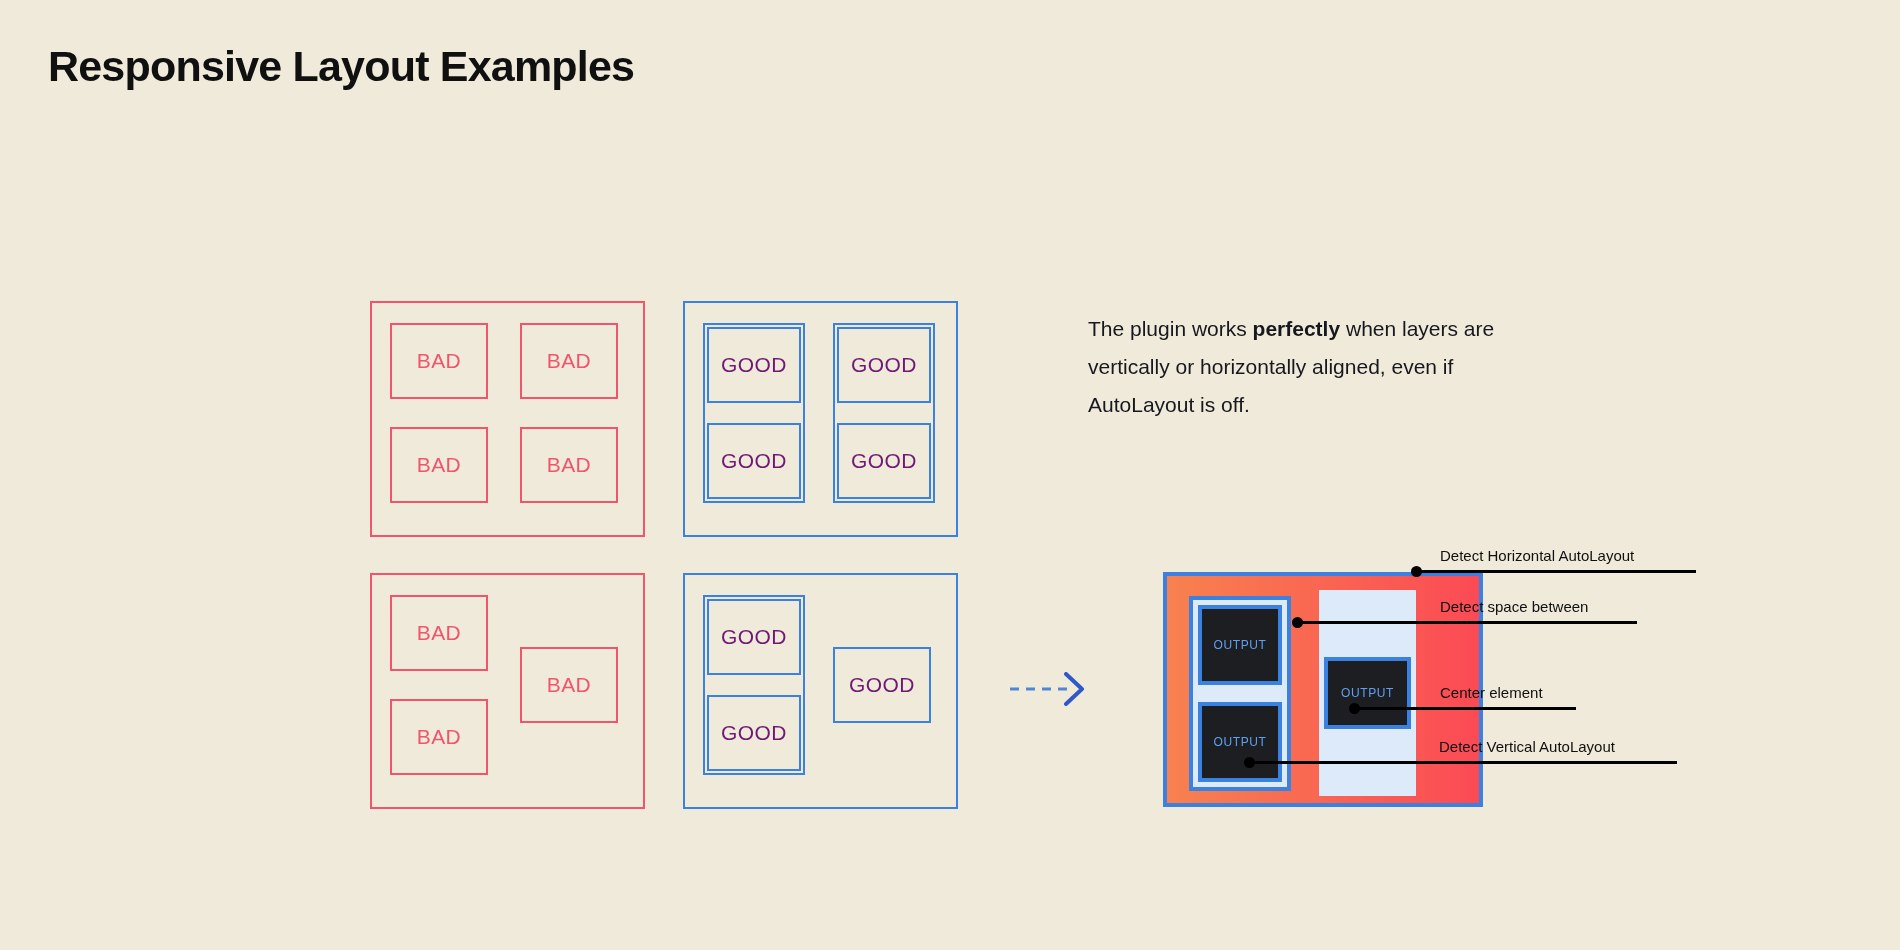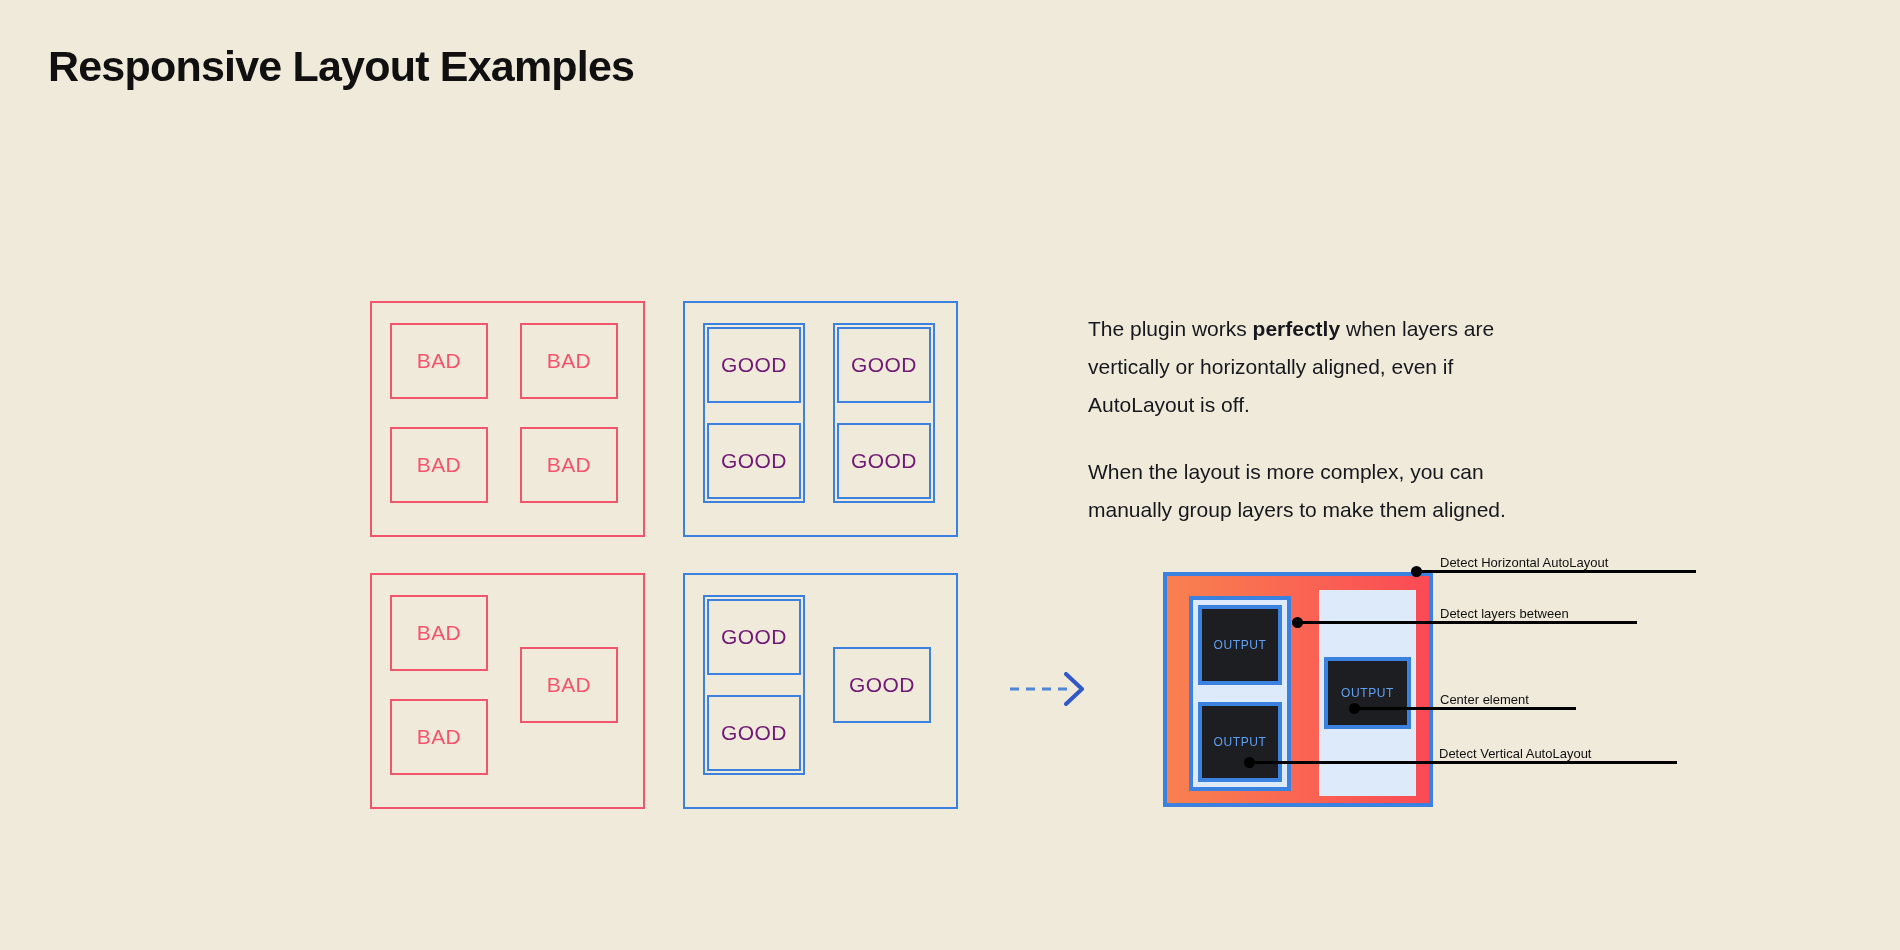--- a/index.html
+++ b/index.html
@@ -81,21 +81,21 @@
     color: #16181D;
   }
   .copy p + p { margin-top: 29px; }
   .copy b { font-weight: bold; }
 
   
   .diagram {
     position: absolute;
     left: 1163px;
     top: 572px;
-    width: 270px;
+    width: 320px;
     height: 235px;
     border: 4px solid #3B82E0;
     background: linear-gradient(90deg, #F8814F 0%, #FB4A55 100%);
   }
 
   
   .dg-left-group {
     position: absolute;
     left: 22px;
     top: 20px;
@@ -145,23 +145,23 @@
   }
   .callout .c-dot {
     position: absolute;
     left: -5px; top: -4px;
     width: 11px; height: 11px;
     border-radius: 50%;
     background: #000;
   }
   .callout .c-label {
     position: absolute;
-    bottom: 0;
+    bottom: 6px;
     left: 24px;
-    font-size: 13px;
+    font-size: 15px;
     color: #101010;
     white-space: nowrap;
   }
 
   #callout-h-autolayout { left: 1416px; top: 570px; }
   #callout-h-autolayout .c-line { width: 280px; }
 
   #callout-space-between { left: 1297px; top: 621px; }
   #callout-space-between .c-line { width: 340px; }
   #callout-space-between .c-label { left: 143px; }
@@ -217,21 +217,20 @@
 
 <div class="arrow-wrap">
   <svg width="80" height="34" viewBox="0 0 80 34">
     <line x1="0" y1="17" x2="58" y2="17" stroke="#4F86D6" stroke-width="3" stroke-dasharray="9 7"></line>
     <polyline points="56,2 72,17 56,32" fill="none" stroke="#3058C8" stroke-width="4" stroke-linecap="round" stroke-linejoin="round"></polyline>
   </svg>
 </div>
 
 <div class="copy">
   <p><span>The plugin works </span><b>perfectly</b><span> when layers are vertically or horizontally aligned, even if AutoLayout is off.</span></p>
-  <p>When the layout is more complex, you can manually group layers to make them aligned.</p>
 </div>
 
 <div class="diagram">
 
   <div class="dg-left-group">
     <div class="dg-out">OUTPUT</div>
     <div class="dg-out">OUTPUT</div>
   </div>
 
   <div class="dg-right-col">
@@ -241,21 +240,21 @@
 
 <div class="callout" id="callout-h-autolayout">
   <div class="c-line"></div>
   <div class="c-dot"></div>
   <div class="c-label">Detect Horizontal AutoLayout</div>
 </div>
 
 <div class="callout" id="callout-space-between">
   <div class="c-line"></div>
   <div class="c-dot"></div>
-  <div class="c-label">Detect layers between</div>
+  <div class="c-label">Detect space between</div>
 </div>
 
 <div class="callout" id="callout-center-element">
   <div class="c-line"></div>
   <div class="c-dot"></div>
   <div class="c-label">Center element</div>
 </div>
 
 <div class="callout" id="callout-v-autolayout">
   <div class="c-line"></div>

